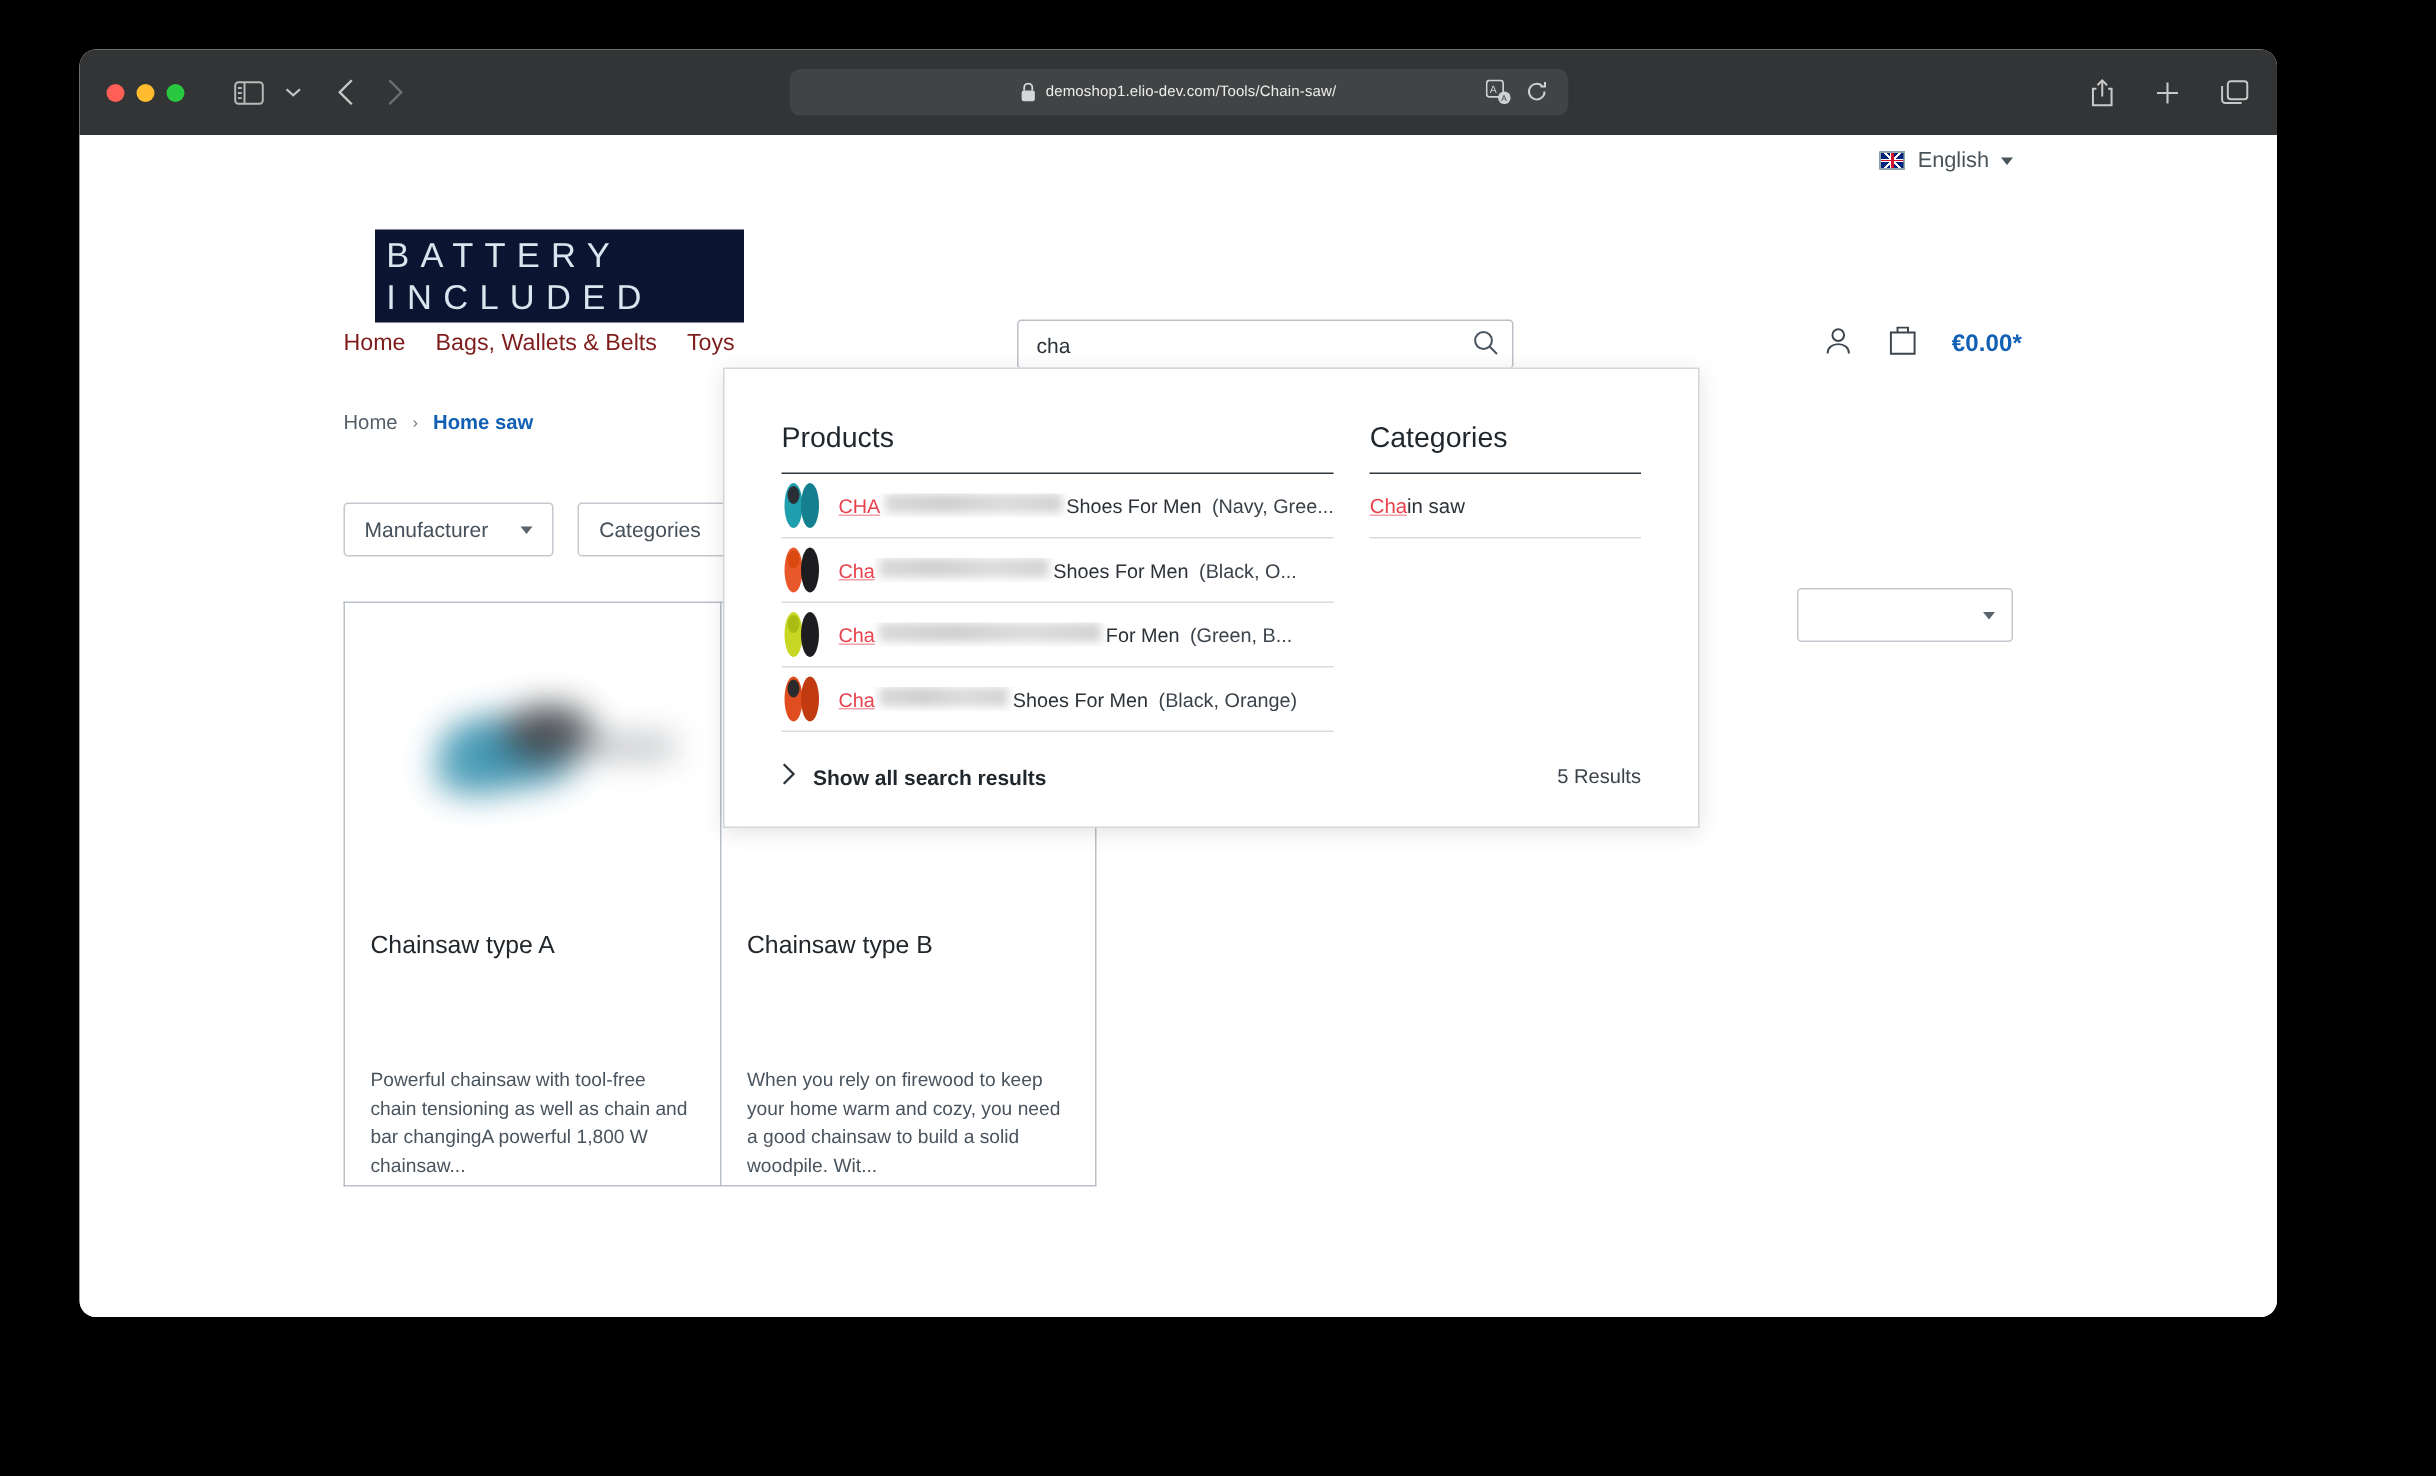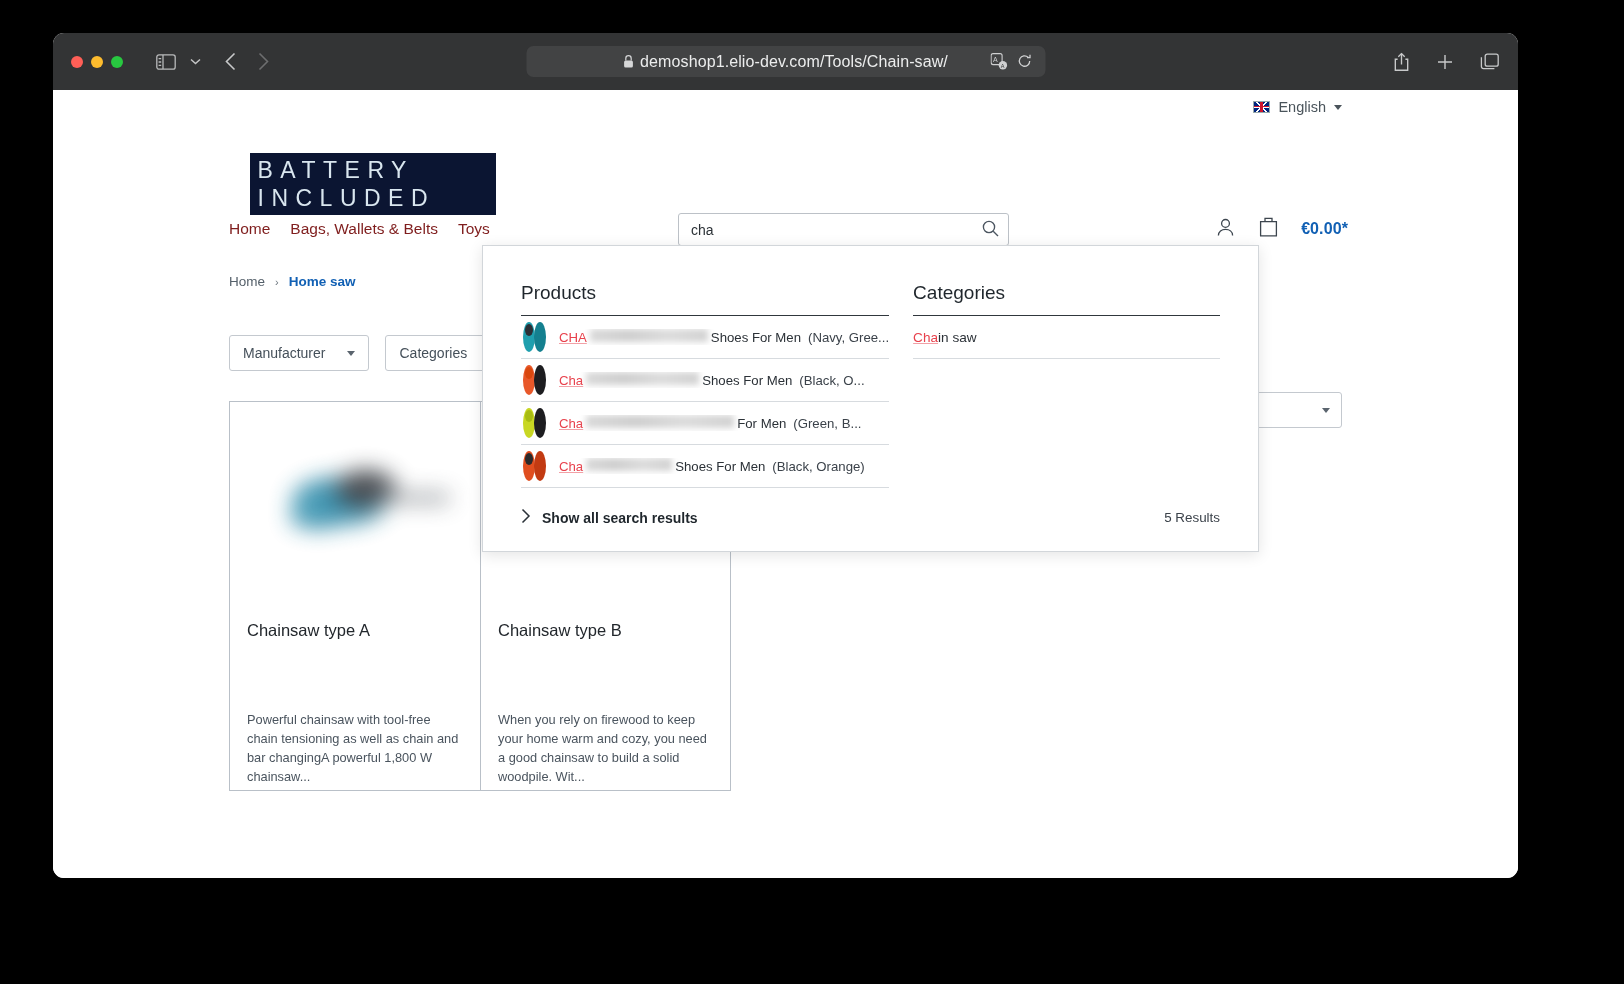--- a/index.html
+++ b/index.html
@@ -49,21 +49,21 @@
     left: 50%; transform: translateX(-50%);
     top: 13px;
     width: 519px; height: 31px;
     background: #424344;
     border-radius: 7px;
     display: flex; align-items: center; justify-content: center;
     gap: 7px;
   }
   #url-text {
     color: #eceded;
-    font-size: 16px;
+    font-size: 10px;
     letter-spacing: 0.1px;
   }
   #lock-icon { color: #d6d7d8; font-size: 11px; display:flex; }
   #translate-icon {
     position: absolute; right: 38px; top: 7px;
     color: #cfd0d1; display: flex;
   }
   #reload-icon {
     position: absolute; right: 14px; top: 8px;
     color: #cfd0d1; font-size: 14px;
@@ -266,21 +266,21 @@
     margin-top: 70px;
     font-size: 12.8px;
     line-height: 19px;
     color: #4a545e;
   }
 
   
   #search-dropdown {
     position: absolute;
     left: 429px; top: 155px;
-    width: 777px; height: 307px;
+    width: 651px; height: 307px;
     background: #fff;
     border: 1px solid #d2d6da;
     box-shadow: 0 3px 14px rgba(0,0,0,0.11);
     z-index: 40;
     padding: 36px 38px 0 38px;
     display: flex;
     gap: 24px;
   }
   .dd-col { flex: 1; }
   .dd-col.products { flex: 0 0 322px; }

